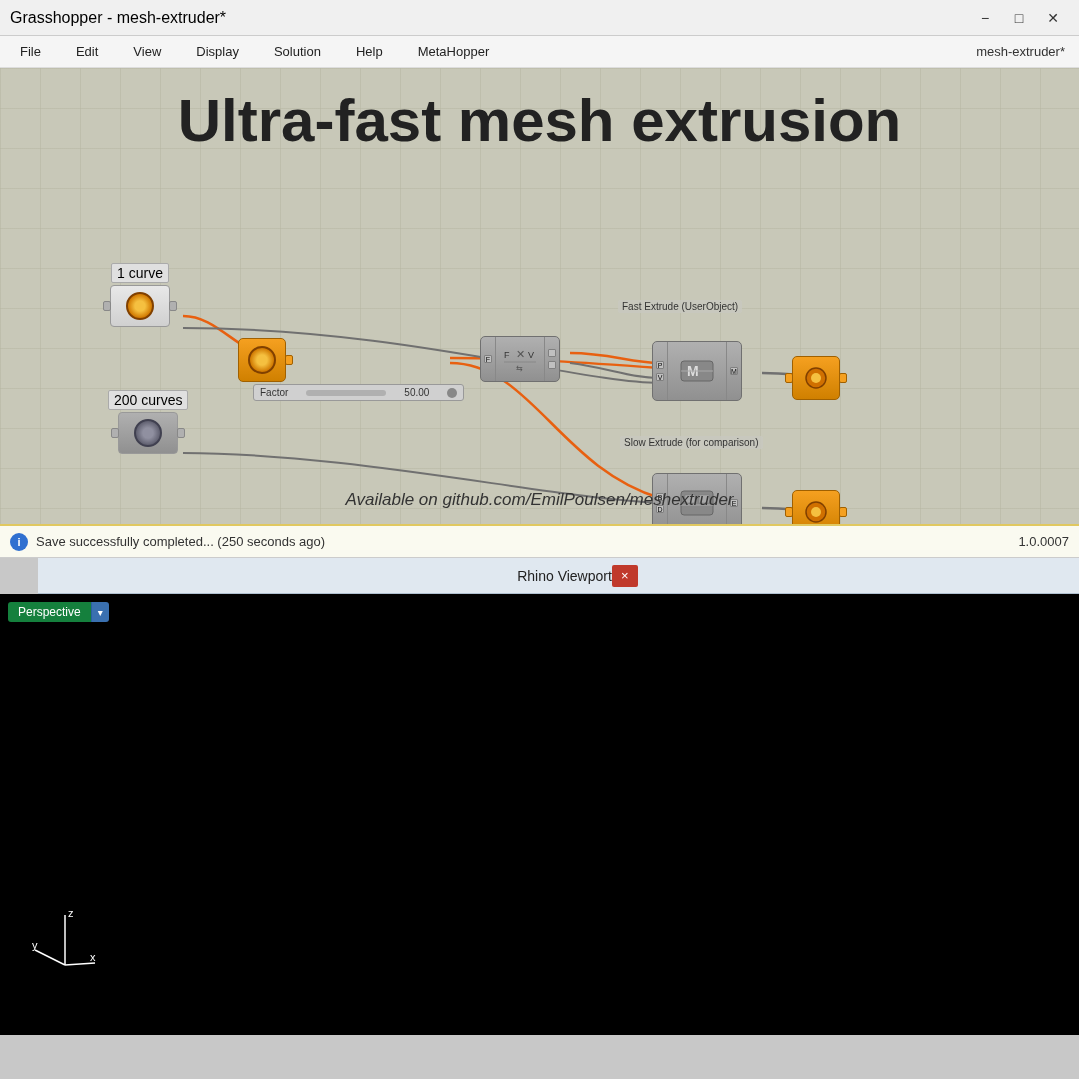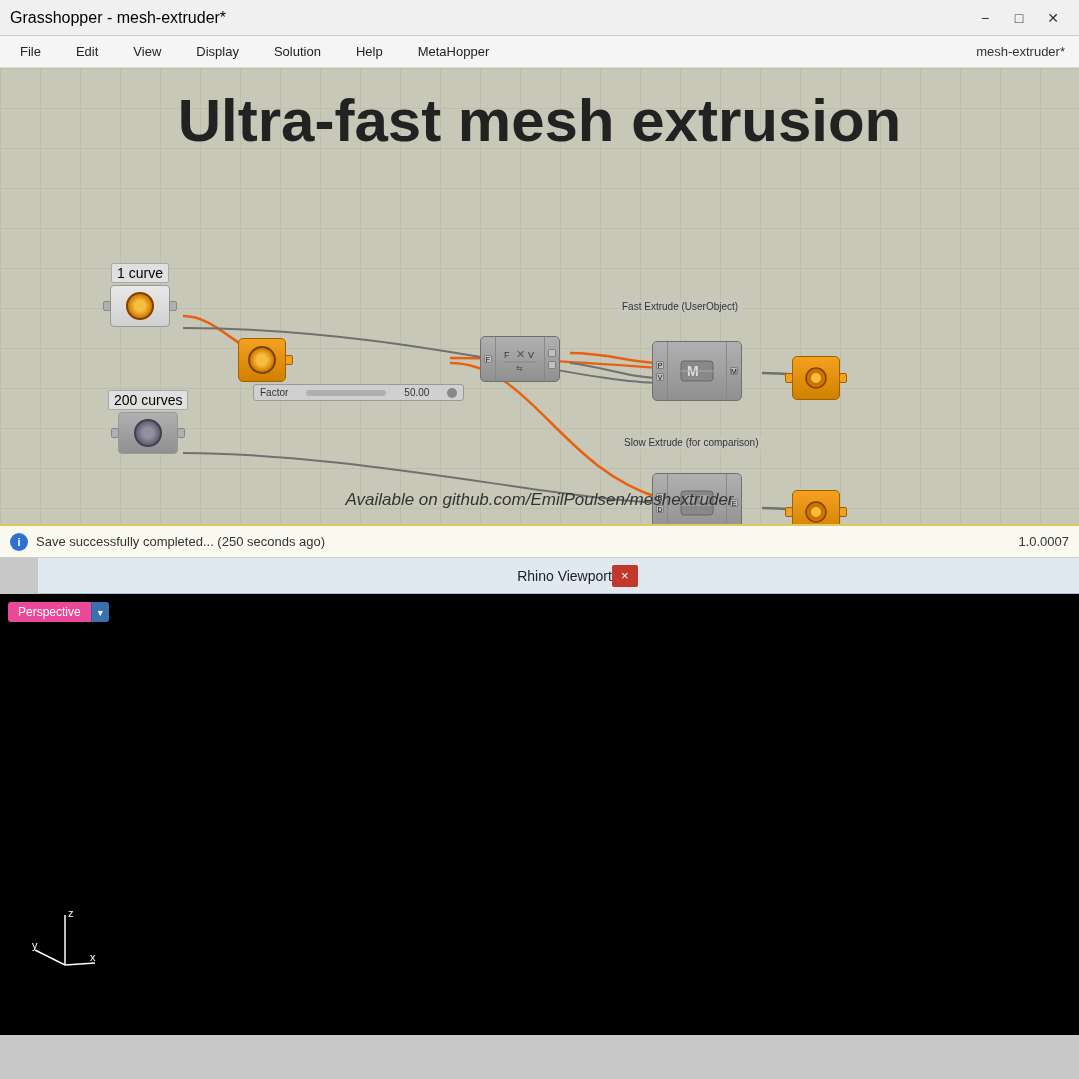--- a/index.html
+++ b/index.html
@@ -439,21 +439,21 @@
 </div>
 
 <div id="viewport-header">
   <span id="viewport-title">Rhino Viewport</span>
   <button id="viewport-close">×</button>
 </div>
 
 <div id="viewport-3d">
 
   <div style="position:absolute; top:8px; left:8px; display:flex; align-items:stretch; z-index:10;">
-    <button style="background:#ec4899; color:white; border:none; padding:3px 10px; font-size:12px; cursor:pointer; border-radius:3px 0 0 3px;">Perspective</button>
+    <button style="background:#15803d; color:white; border:none; padding:3px 10px; font-size:12px; cursor:pointer; border-radius:3px 0 0 3px;">Perspective</button>
     <button style="background:#3a70b0; color:white; border:none; padding:3px 6px; font-size:10px; cursor:pointer; border-radius:0 3px 3px 0; border-left:1px solid #2a60a0;">▾</button>
   </div>
 
   <svg id="wireframe-svg">
 
     <polygon points="410,690 600,690 600,730 410,730" fill="none" stroke="#cc2020" stroke-width="1.8"></polygon>
 
     <polygon points="600,690 600,730 600,740 600,780" fill="none" stroke="#cc2020" stroke-width="1.8"></polygon>
 
     <rect x="408" y="688" width="194" height="50" fill="none" stroke="#cc2020" stroke-width="1.8"></rect>

